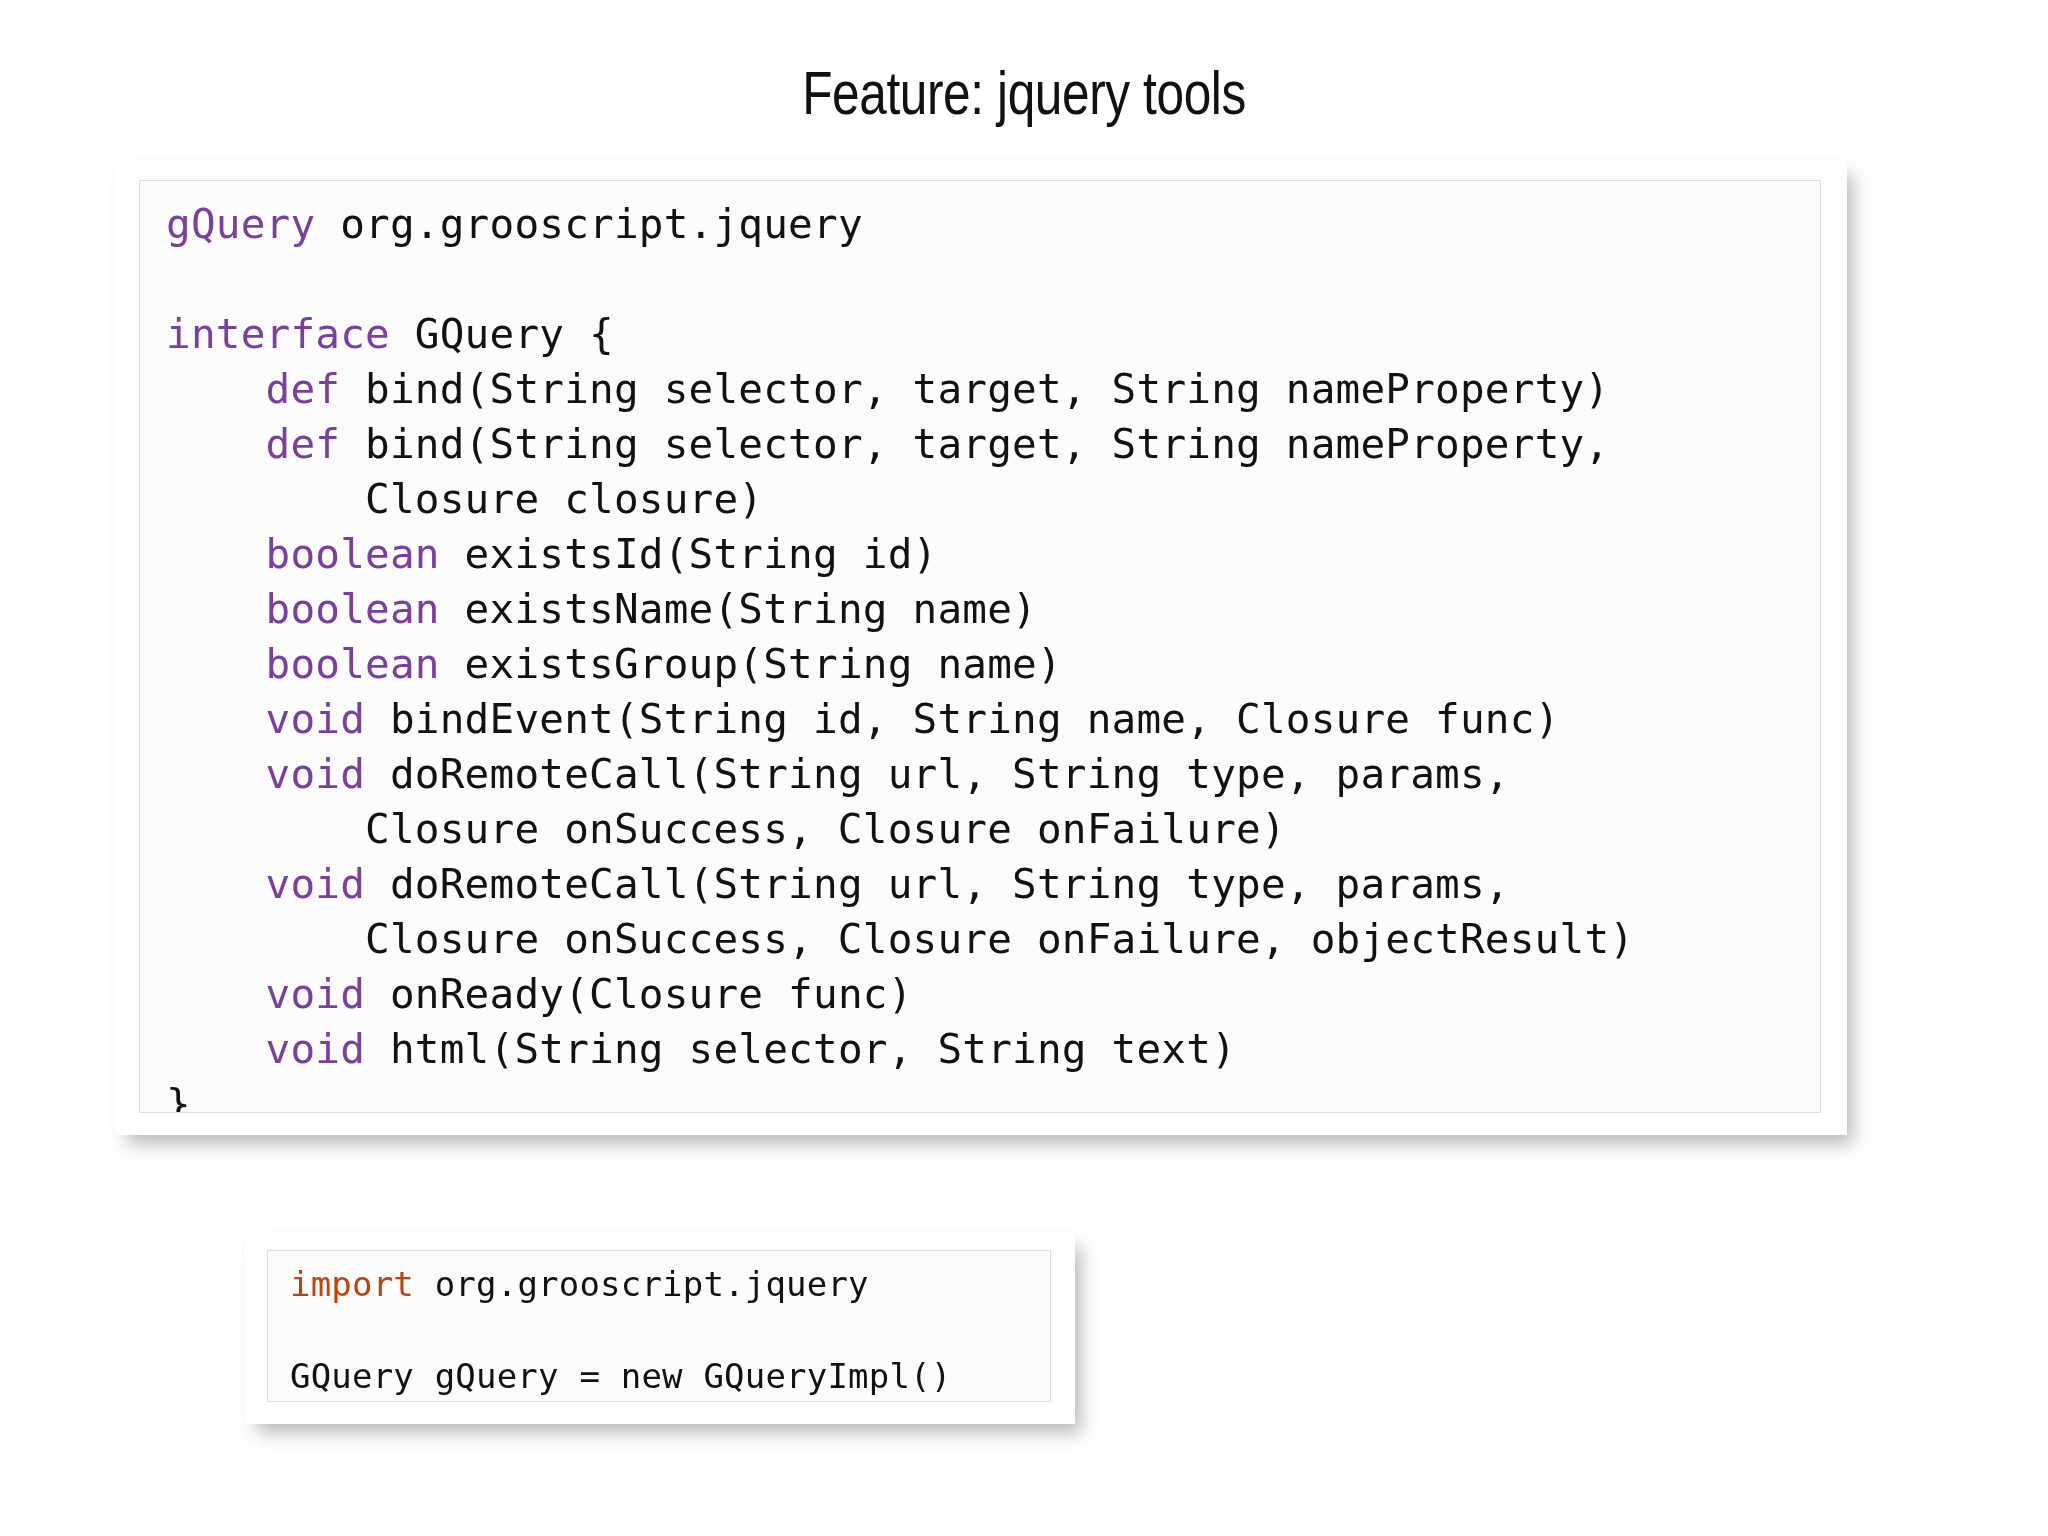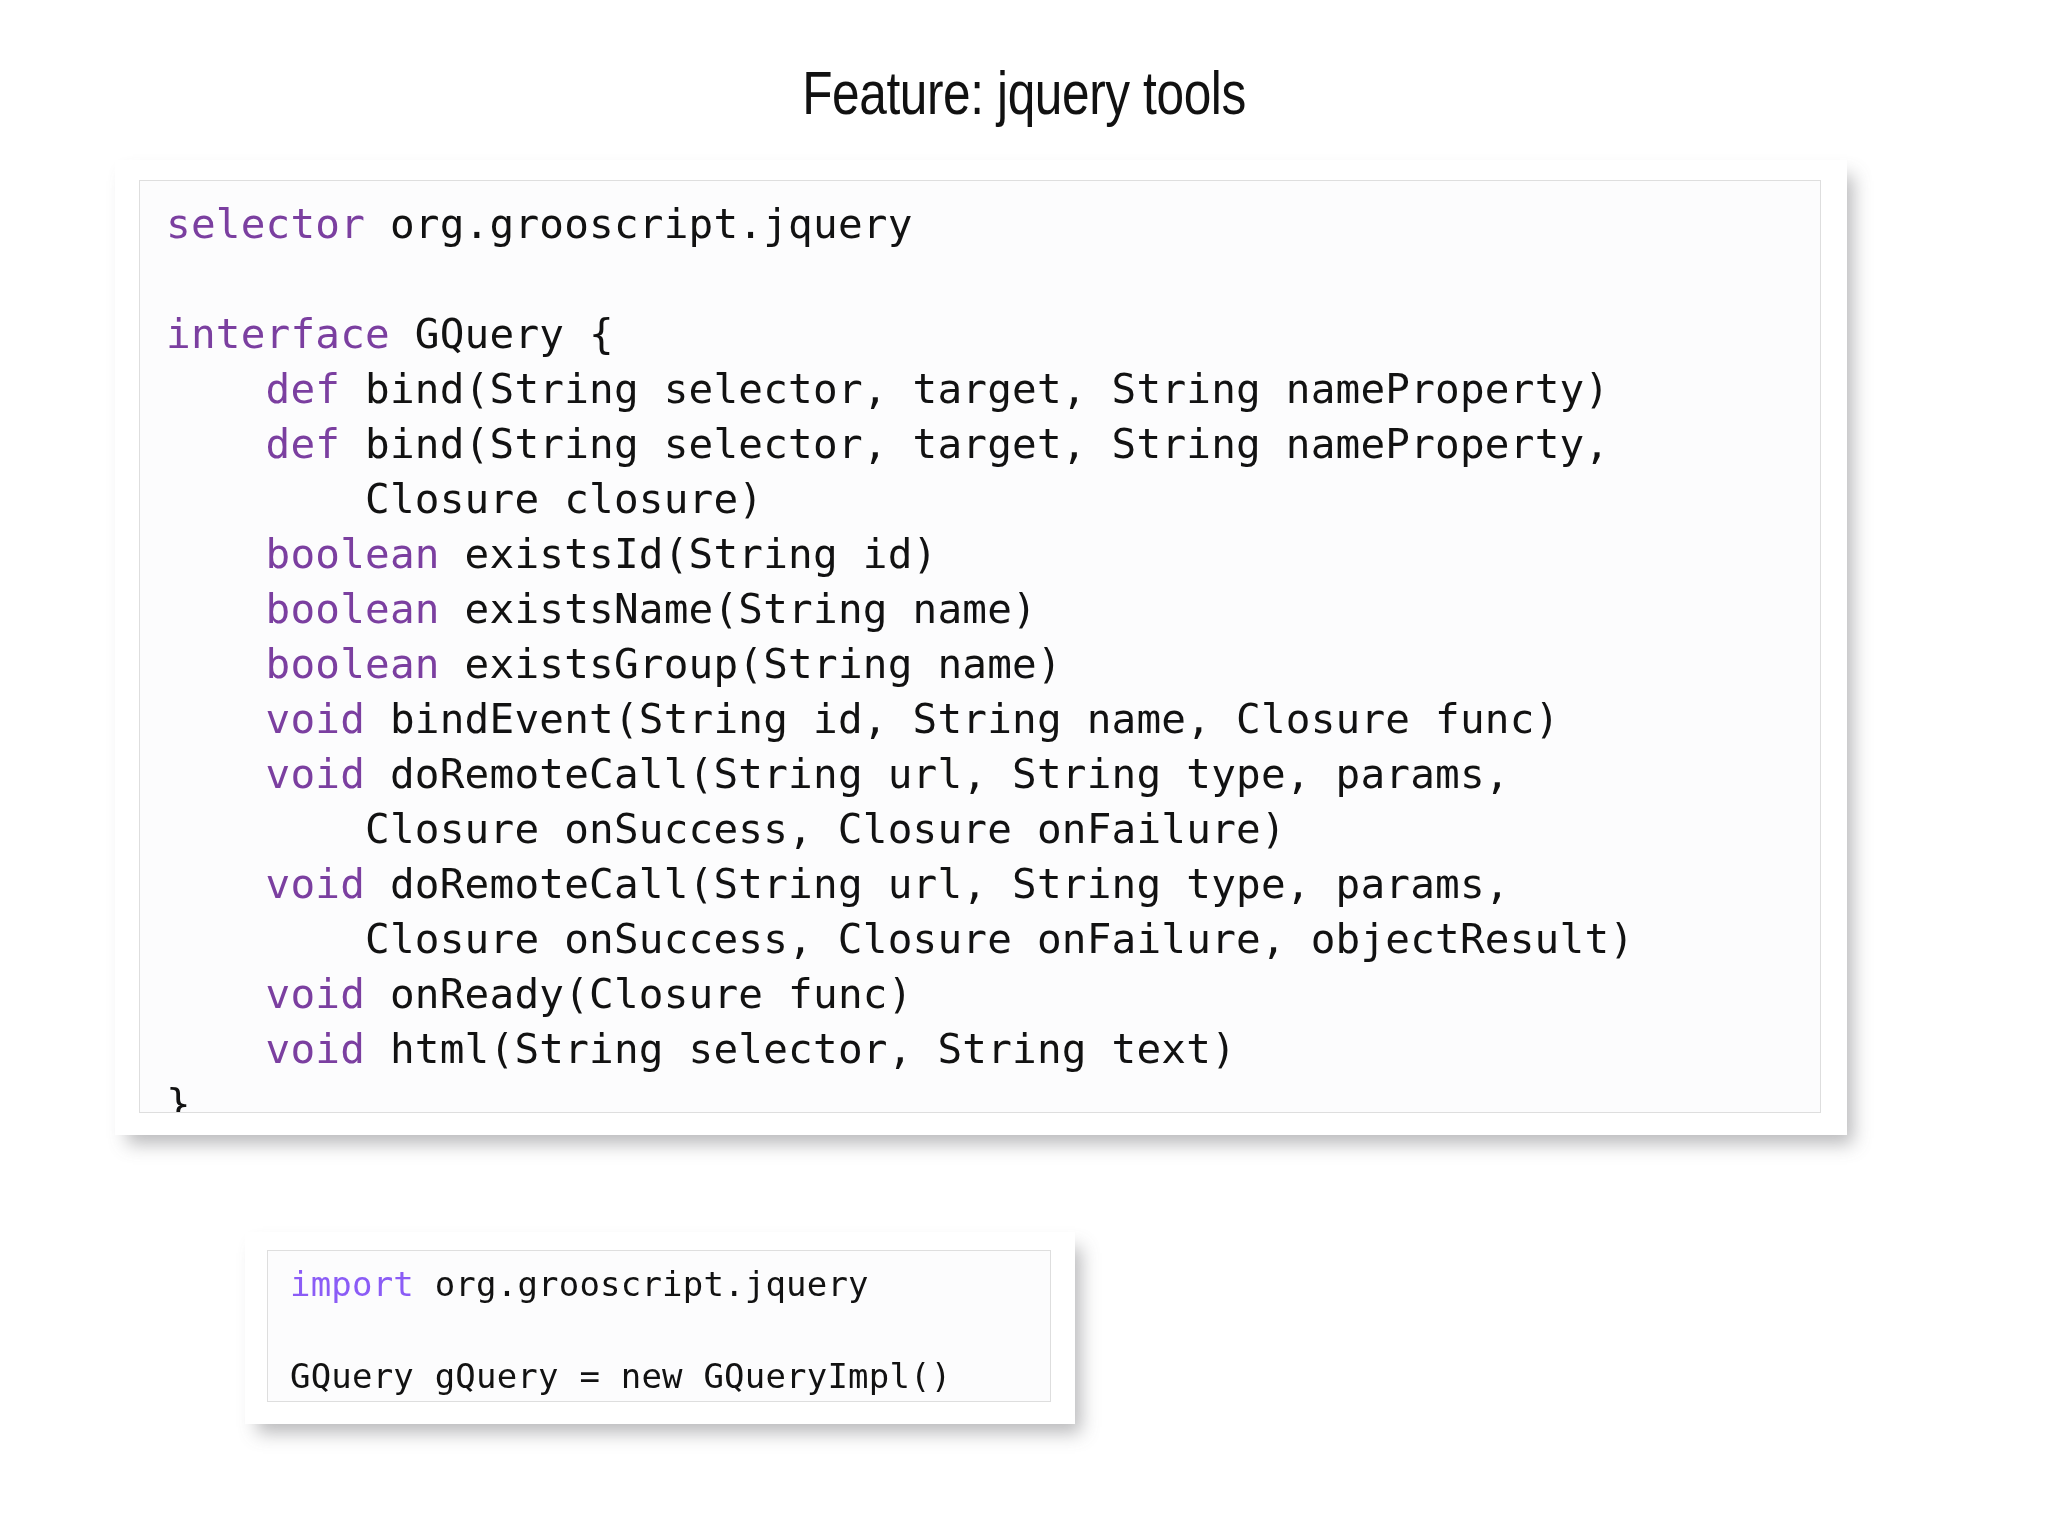--- a/index.html
+++ b/index.html
@@ -138,21 +138,21 @@
 </style>
 </head>
 <body>
 
 <div class="slide">
 
   <div class="slide-title">Feature: jquery tools</div>
 
   <div class="code-card" id="main-code-card">
     <div class="code-card-inner">
-      <pre class="code-body" id="main-code-body" style="color: rgb(18, 18, 18);"><span class="kw" style="color: rgb(123, 63, 160);">selector</span> org.grooscript.jquery
+      <pre class="code-body" id="main-code-body" style="color: rgb(18, 18, 18);"><span class="kw" style="color: rgb(123, 63, 160);">gQuery</span> org.grooscript.jquery
 
 <span class="kw" style="color: rgb(123, 63, 160);">interface</span> GQuery {
 <span class="kw" style="color: rgb(123, 63, 160);">    def</span> bind(String selector, target, String nameProperty)
 <span class="kw" style="color: rgb(123, 63, 160);">    def</span> bind(String selector, target, String nameProperty,
         Closure closure)
 <span class="kw" style="color: rgb(123, 63, 160);">    boolean</span> existsId(String id)
 <span class="kw" style="color: rgb(123, 63, 160);">    boolean</span> existsName(String name)
 <span class="kw" style="color: rgb(123, 63, 160);">    boolean</span> existsGroup(String name)
 <span class="kw" style="color: rgb(123, 63, 160);">    void</span> bindEvent(String id, String name, Closure func)
 <span class="kw" style="color: rgb(123, 63, 160);">    void</span> doRemoteCall(String url, String type, params,
@@ -160,20 +160,20 @@
 <span class="kw" style="color: rgb(123, 63, 160);">    void</span> doRemoteCall(String url, String type, params,
         Closure onSuccess, Closure onFailure, objectResult)
 <span class="kw" style="color: rgb(123, 63, 160);">    void</span> onReady(Closure func)
 <span class="kw" style="color: rgb(123, 63, 160);">    void</span> html(String selector, String text)
 }</pre>
     </div>
   </div>
 
   <div class="code-card" id="snippet-code-card">
     <div class="code-card-inner">
-      <pre class="code-body" id="snippet-code-body" style="color: rgb(18, 18, 18);"><span class="kw" style="color: #8b5cf6;">import</span> org.grooscript.jquery
+      <pre class="code-body" id="snippet-code-body" style="color: rgb(18, 18, 18);"><span class="kw" style="color: #c2410c;">import</span> org.grooscript.jquery
 
 GQuery gQuery = new GQueryImpl()</pre>
     </div>
   </div>
 
 
 </div>
 
 </body></html>

